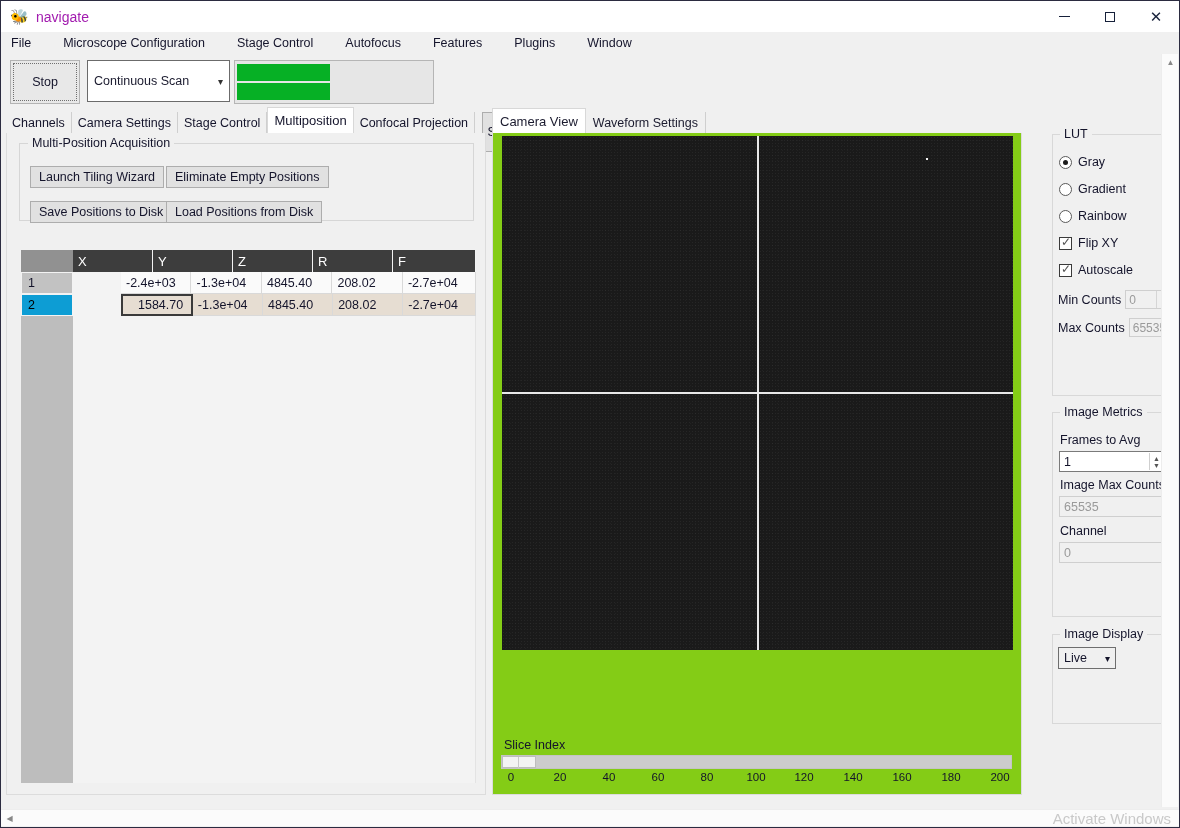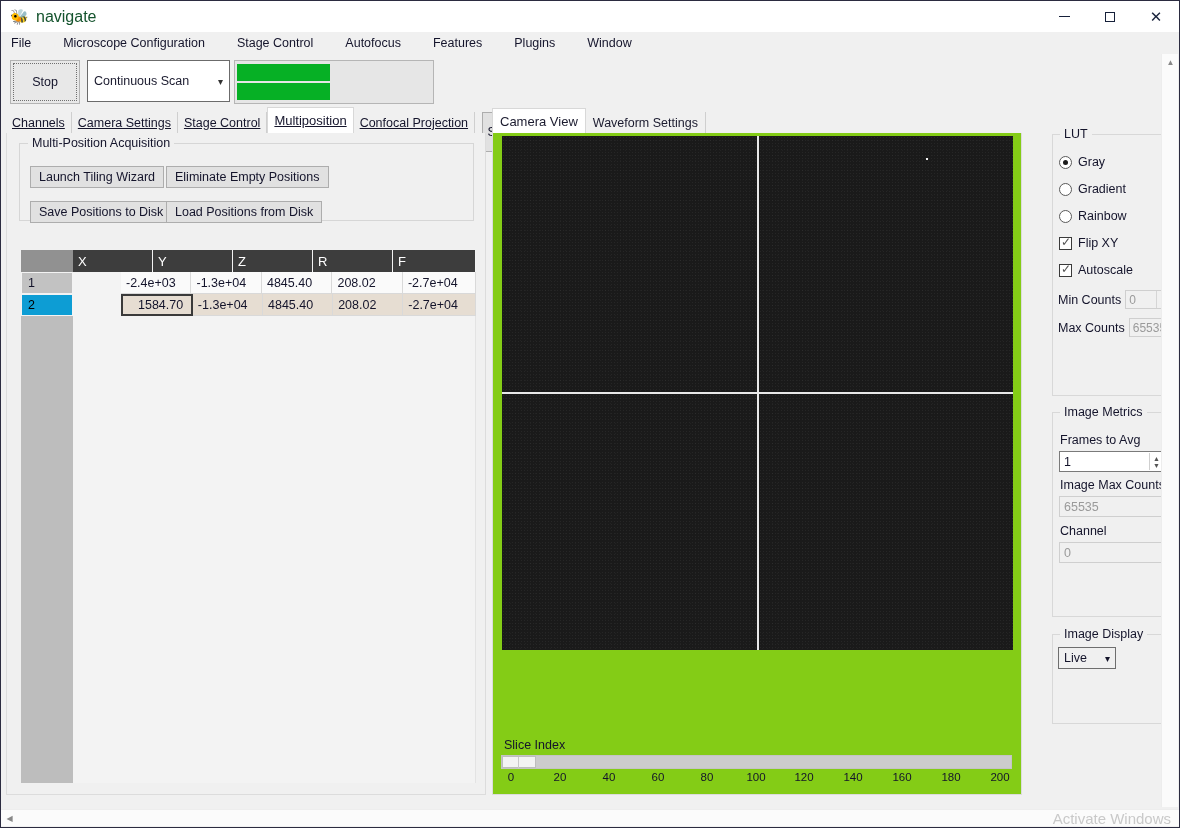--- a/index.html
+++ b/index.html
@@ -26,21 +26,21 @@
     background: #ffffff;
     display: flex; align-items: center;
   }
   .title-icon {
     width: 17px; height: 17px; margin-left: 9px; margin-right: 9px;
     position: relative;
   }
   .title-icon .bug {
     font-size: 15px; line-height: 17px; color: #111;
   }
-  .title-text { font-size: 16px; color: #14532d; }
+  .title-text { font-size: 14px; color: #a21caf; }
   .win-btns { margin-left: auto; display: flex; height: 31px; }
   .win-btn {
     width: 46px; height: 31px; display: flex; align-items: center; justify-content: center;
     font-size: 13px; color: #16203a;
   }
   .glyph-min { display:block; width: 11px; height: 1px; background: #16203a; }
   .glyph-max { display:block; width: 10px; height: 10px; border: 1px solid #16203a; }
   .glyph-close { font-size: 15px; line-height: 1; }
 
   
@@ -96,21 +96,21 @@
   
   .lefttabs {
     position: absolute; left: 5px; top: 111px; width: 480px; height: 22px;
     display: flex; align-items: flex-end;
     border-bottom: 1px solid #d0d0d0;
   }
   .ltab {
     height: 21px; padding: 0 6px;
     display: flex; align-items: center;
     background: #f0f0f0; border-right: 1px solid #cfcfcf;
-    font-size: 12.5px; color: #14142b; cursor: default; text-decoration: underline;
+    font-size: 12.5px; color: #14142b; cursor: default;
   }
   .ltab.active {
     background: #fff; height: 26px; margin-top: -5px;
     border: 1px solid #d8d8d8; border-bottom: none; border-right: 1px solid #d8d8d8;
     font-size: 13px;
   }
 
   
   .leftpanel {
     position: absolute; left: 5px; top: 132px; width: 480px; height: 662px;

